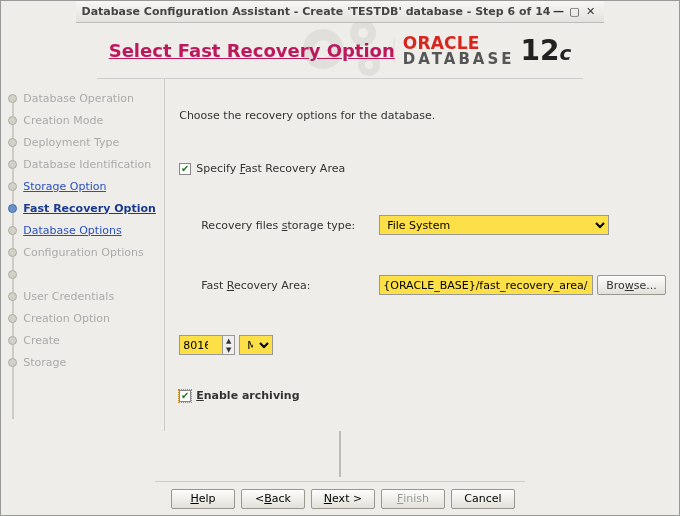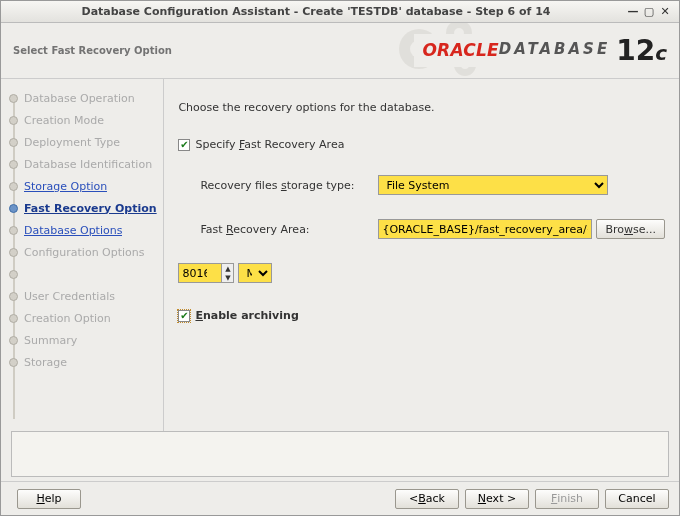--- a/index.html
+++ b/index.html
@@ -1,39 +1,39 @@
 <!DOCTYPE html>
 <html><head>
 <meta charset="utf-8">
 <style>
   * { box-sizing: border-box; font-family: "DejaVu Sans", Arial, sans-serif; }
   body { margin: 0; background: #fff; }
-  .window { width: 680px; height: 516px; border: 1px solid #999; background: #eeedea; display: flex; flex-direction: column; }
+  .window { width: 680px; height: 516px; border: 1px solid #999; background: #eeedea; display: flex; flex-direction: column; align-items: center; }
   .titlebar { height: 22px; background: linear-gradient(#f7f6f3,#e3e2de); border-bottom: 1px solid #bbb; display: flex; align-items: center; padding: 0 6px; font-size: 11px; color: #444; }
   .titlebar .title { flex: 1; text-align: center; font-weight: bold; }
   .titlebar .winbtn { width: 16px; text-align: center; cursor: pointer; color: #333; font-weight: bold; }
   .header { height: 56px; border-bottom: 1px solid #ccc; display: flex; align-items: center; justify-content: space-between; padding: 0 12px; background: #eeedea; position: relative; overflow: hidden; }
-  .header-title { font-size: 10px; font-weight: bold; color: #737373; z-index: 2; }
+  .header-title { font-size: 18px; font-weight: bold; color: #be185d; z-index: 2; text-decoration: underline; }
   .logo { display: flex; align-items: center; gap: 6px; z-index: 2; background: #eeedea; padding-left: 8px;}
-  .logo-oracle { color: #d7261d; font-weight: bold; font-size: 17px; letter-spacing: 0.2px; display: flex; line-height: 1; font-style: italic; }
+  .logo-oracle { color: #d7261d; font-weight: bold; font-size: 17px; letter-spacing: 0.2px; display: flex; flex-direction: column; line-height: 1; }
   .logo-oracle .d { font-size: 15px; letter-spacing: 3px; color: #555; font-weight: bold; text-align: center;}
   .logo-12c { font-size: 28px; font-weight: bold; color: #222; }
   .logo-12c .c { font-style: italic; font-size: 20px; }
   .gears { position: absolute; right: 150px; top: -4px; opacity: 0.35; z-index: 1; }
   .body { flex: 1; display: flex; min-height: 0; }
   .sidebar { width: 165px; border-right: 1px solid #ccc; padding: 8px 0 8px 8px; font-size: 11px; position: relative; }
   .step { display: flex; align-items: center; height: 22px; position: relative; }
   .step .dot { width: 9px; height: 9px; border-radius: 50%; background: #d3d0c8; border: 1px solid #b0ada4; margin-right: 6px; z-index: 2; flex-shrink: 0;}
   .step.current .dot { background: #6b93c7; border-color: #3f6da8; }
   .step .label { color: #aaa; white-space: nowrap; overflow: hidden; text-overflow: ellipsis; }
   .step.link .label { color: #2a4fbb; text-decoration: underline; cursor: pointer; }
   .step.current .label { color: #1a3a8e; font-weight: bold; text-decoration: underline; }
   .rail { position: absolute; left: 12px; top: 18px; bottom: 12px; width: 2px; background: #cfccc3; z-index: 1; }
   .content { flex: 1; padding: 10px 14px; font-size: 11px; color: #333; display: flex; flex-direction: column; }
-  .row { display: flex; align-items: center; margin: 12px 0; }
+  .row { display: flex; align-items: center; margin: 20px 0; }
   .cb { width: 12px; height: 12px; border: 1px solid #888; background: #fff; display: inline-flex; align-items: center; justify-content: center; margin-right: 5px; cursor: pointer; }
   .cb.checked::after { content: "✔"; color: #1a7a1a; font-size: 10px; line-height: 1;}
   .field-label { width: 200px; padding-left: 22px; }
   .u { text-decoration: underline; }
   select, input[type=text] { font-size: 11px; height: 20px; border: 1px solid #999; background: #fde047; padding: 1px 3px; }
   .select-wide { width: 230px; }
   .input-path { width: 214px; }
   .spinner { display: flex; align-items: stretch; height: 20px;}
   .spinner input { width: 44px; border: 1px solid #999; text-align: right; padding-right: 14px; }
   .spinner .arrows { width: 12px; display: flex; flex-direction: column; border: 1px solid #999; border-left: none; font-size: 7px;}
@@ -127,21 +127,21 @@
       <div class="step">
           <span class="dot"></span>
           <span class="label">User Credentials</span>
         </div>
       <div class="step">
           <span class="dot"></span>
           <span class="label">Creation Option</span>
         </div>
       <div class="step">
           <span class="dot"></span>
-          <span class="label">Summary</span>
+          <span class="label">Create</span>
         </div>
       <div class="step">
           <span class="dot"></span>
           <span class="label">Storage</span>
         </div>
     </div>
 
     <div class="content">
       <div class="row">Choose the recovery options for the database.</div>
 

